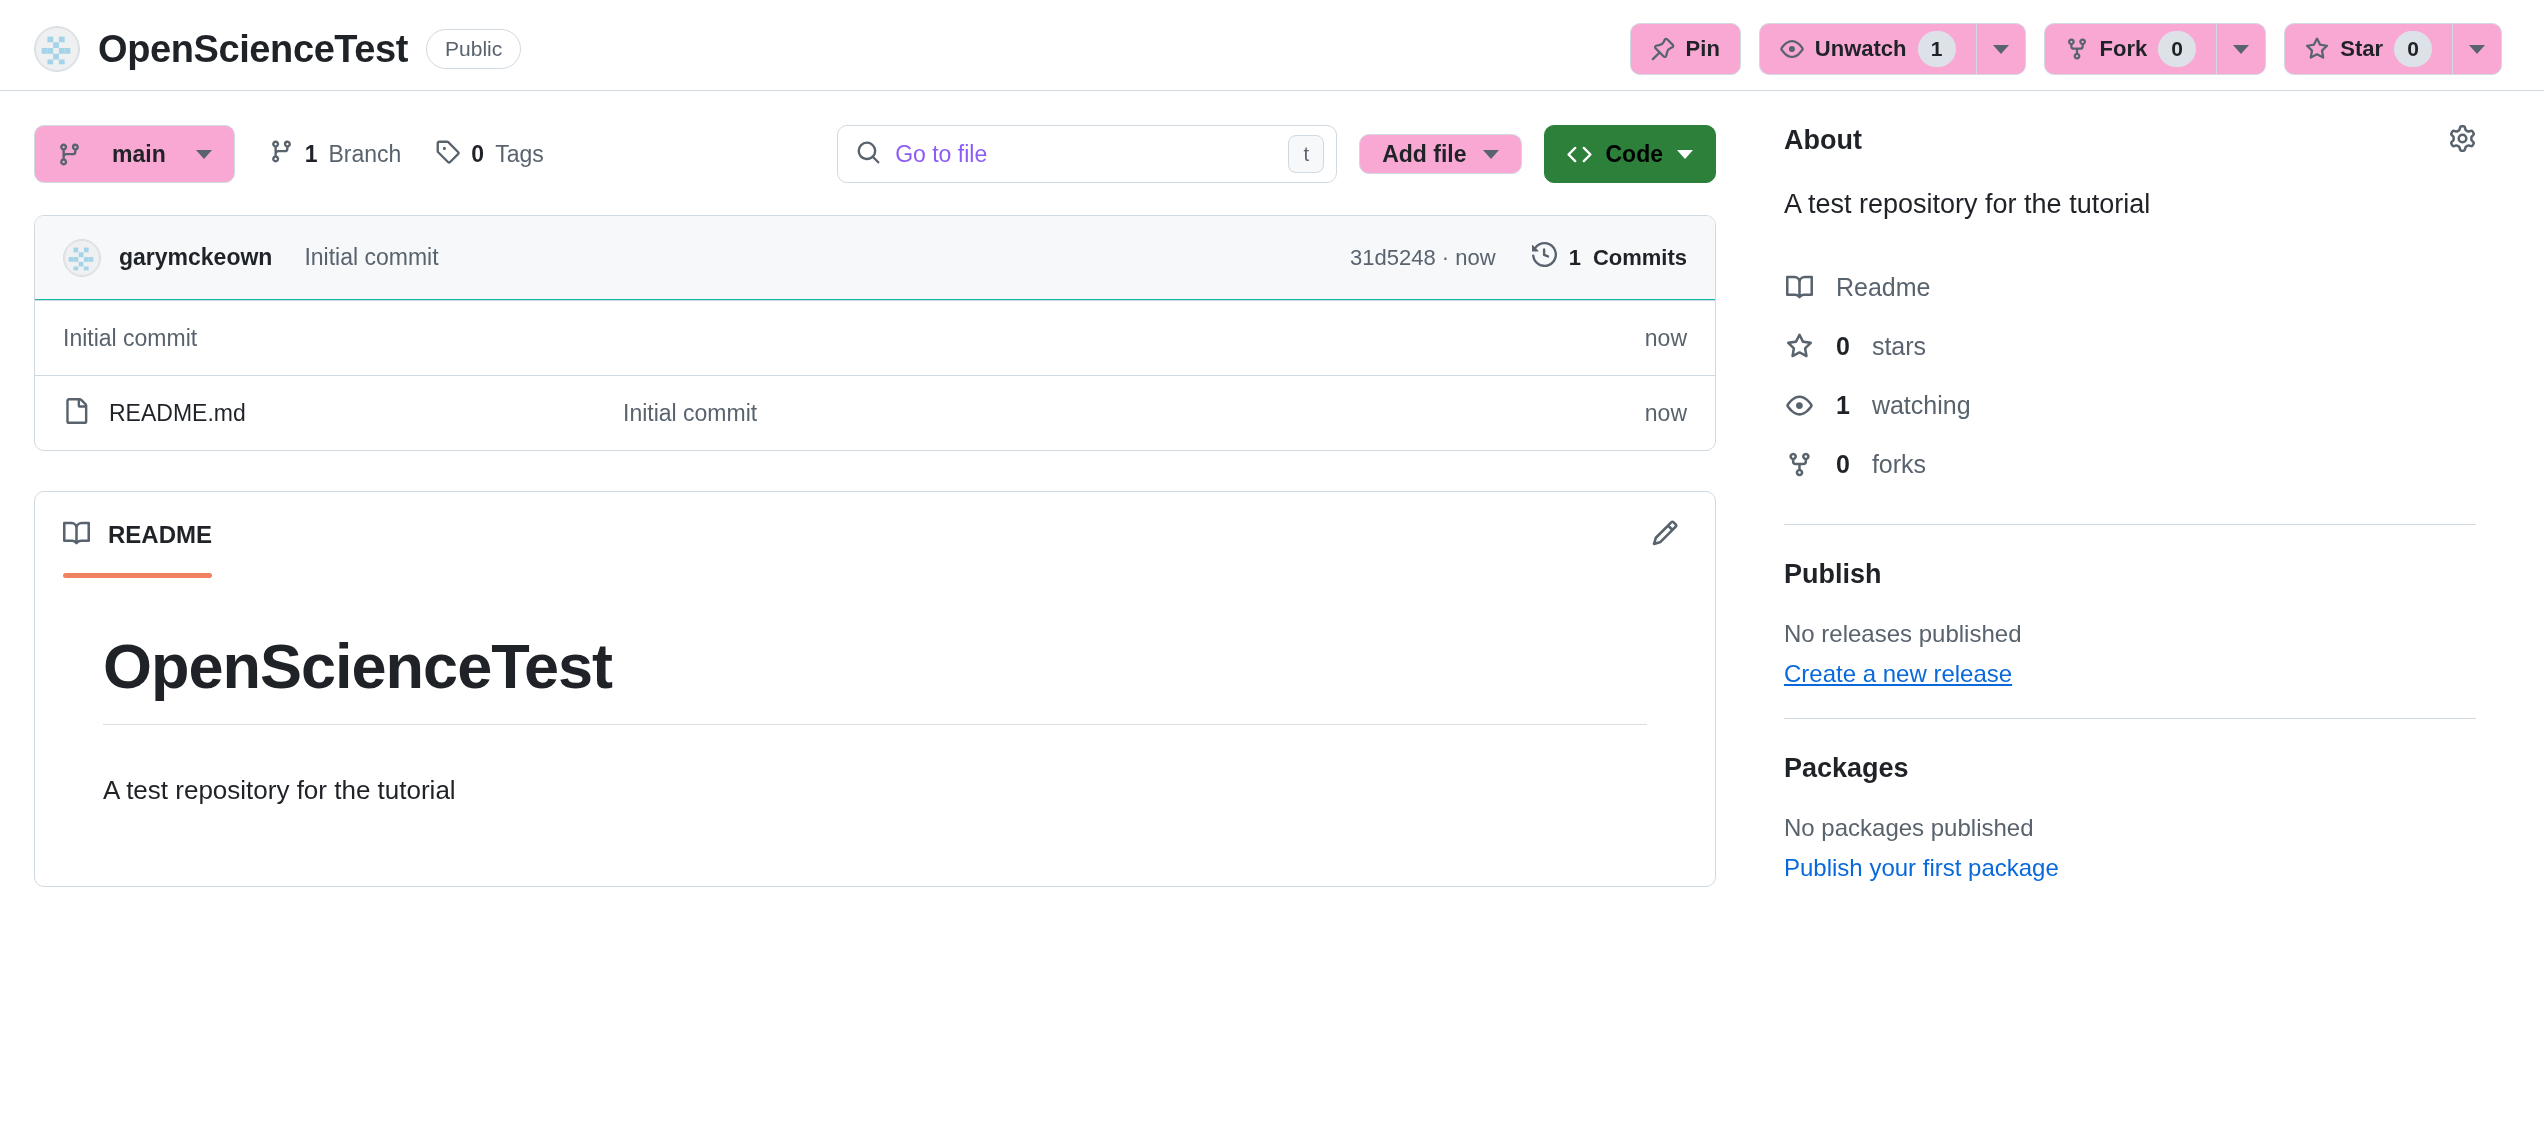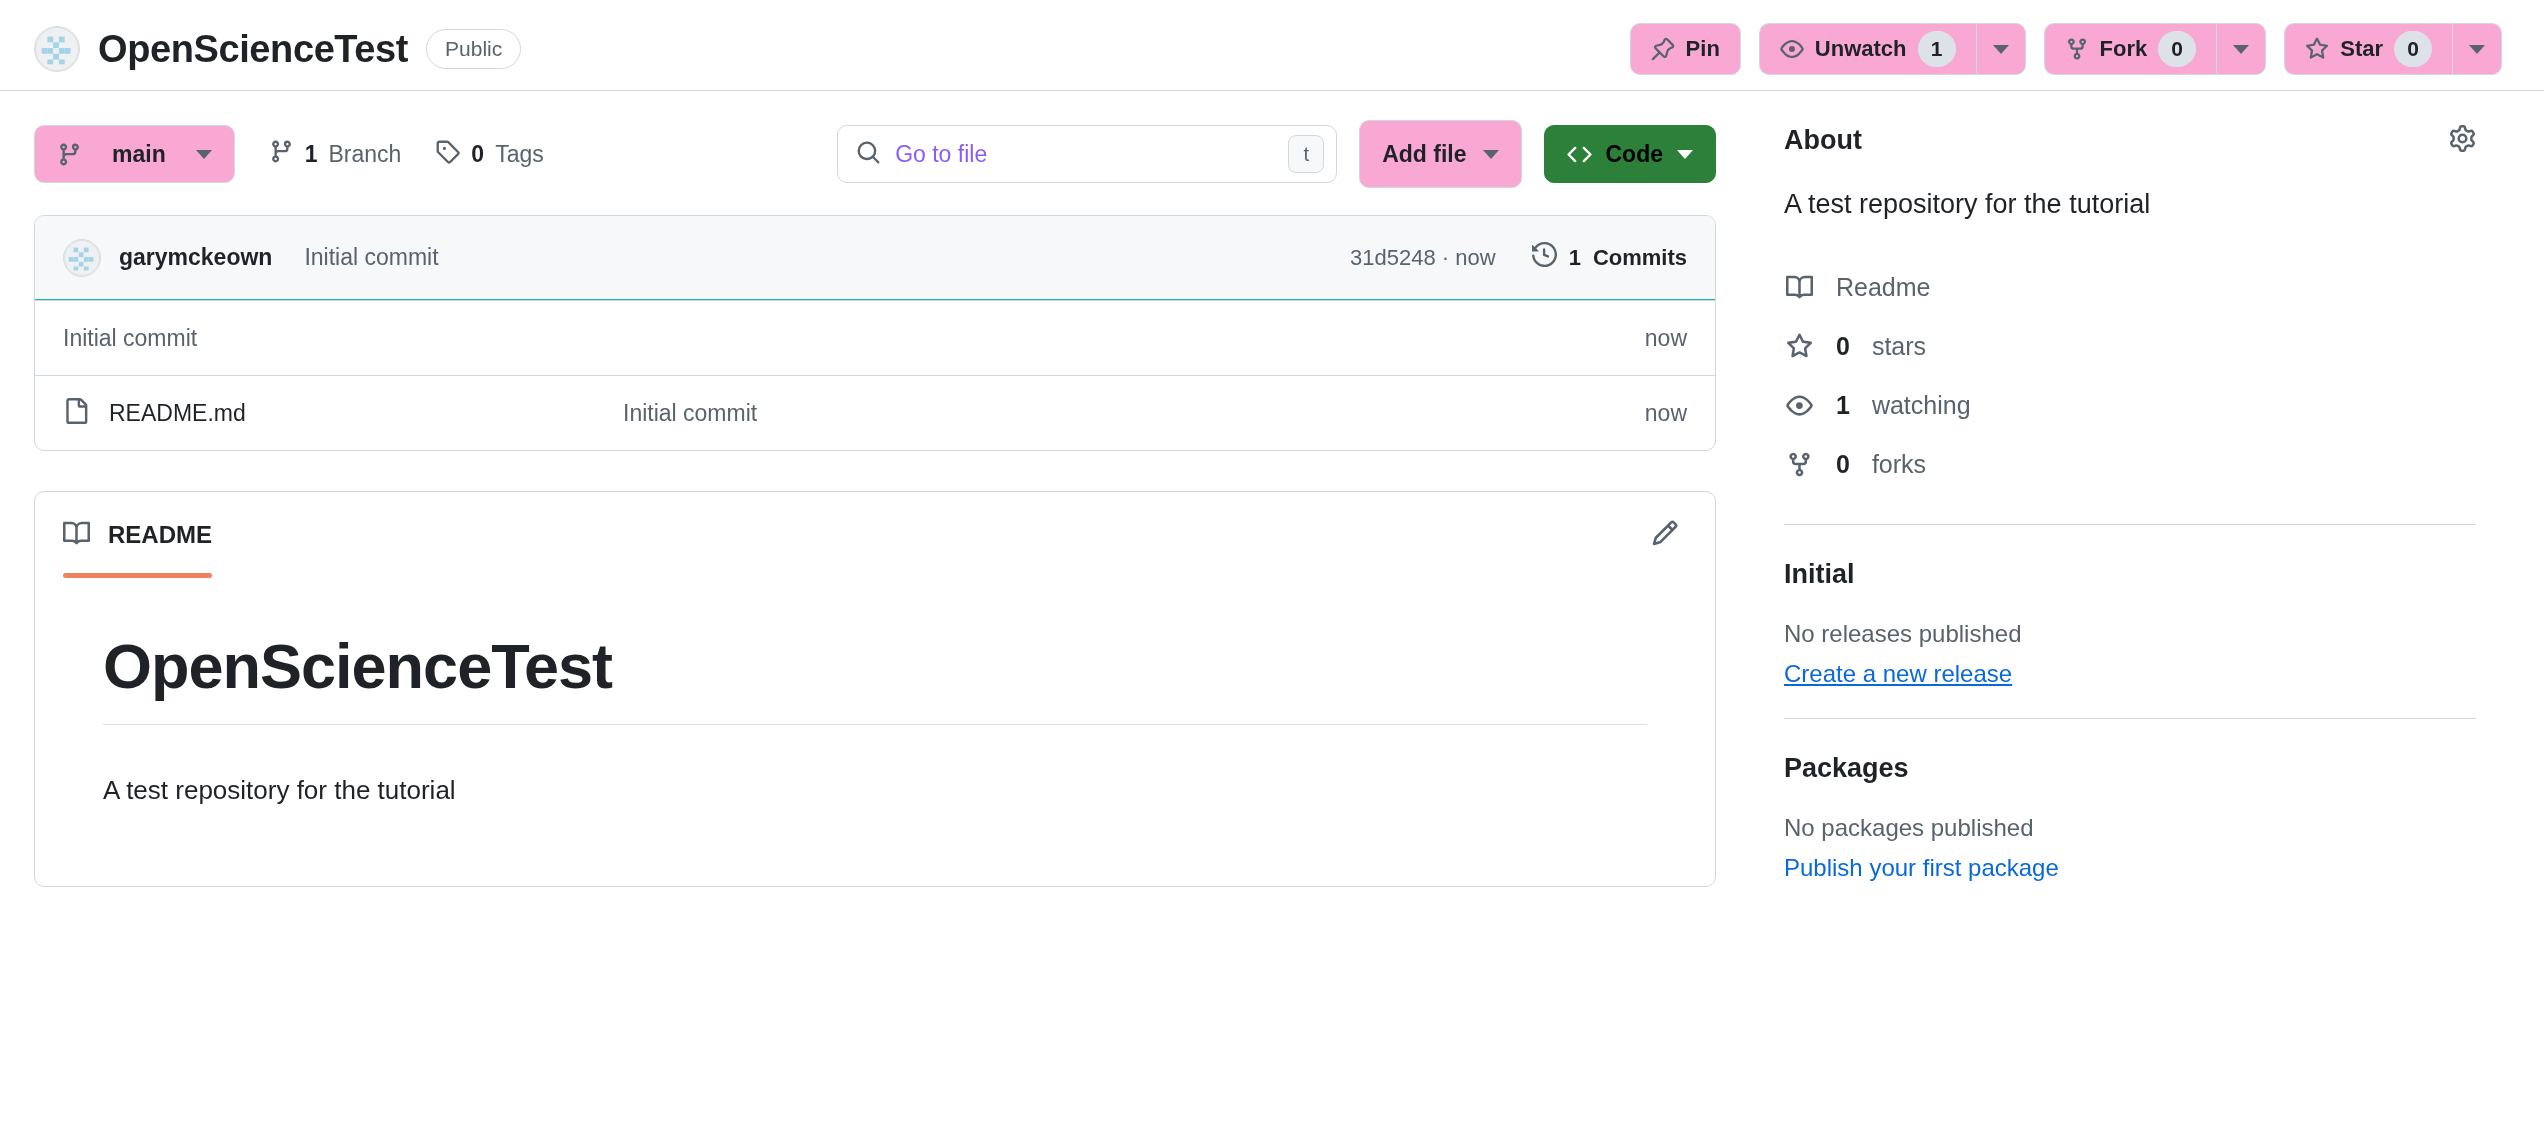--- a/index.html
+++ b/index.html
@@ -195,21 +195,21 @@
     border: 1px solid #d1d9e0;
     border-radius: 8px;
     background: #f6f8fa;
     color: #59636e;
     font-size: 20px;
     display: flex;
     align-items: center;
     justify-content: center;
     padding: 0 10px;
   }
-  .addfile-btn { height: 68px; font-size: 23px; padding: 0 22px; gap: 16px; }
+  .addfile-btn { height: 40px; font-size: 23px; padding: 0 22px; gap: 16px; }
   .code-btn {
     height: 58px;
     padding: 0 22px;
     gap: 14px;
     background: #2c8039;
     border-color: #2c8039;
     color: #000000;
     font-size: 23px;
     font-weight: 700;
   }
@@ -704,21 +704,21 @@
             <b>0</b>
             <span>forks</span>
           </div>
         </div>
       </div>
 
       <div class="side-rule"></div>
 
       <div class="side-section">
         <div class="side-head">
-          <span class="side-title">Initial</span>
+          <span class="side-title">Publish</span>
         </div>
         <div class="side-muted">No releases published</div>
         <span class="side-link-blue underlined">Create a new release</span>
       </div>
 
       <div class="side-rule"></div>
 
       <div class="side-section">
         <div class="side-head">
           <span class="side-title">Packages</span>

